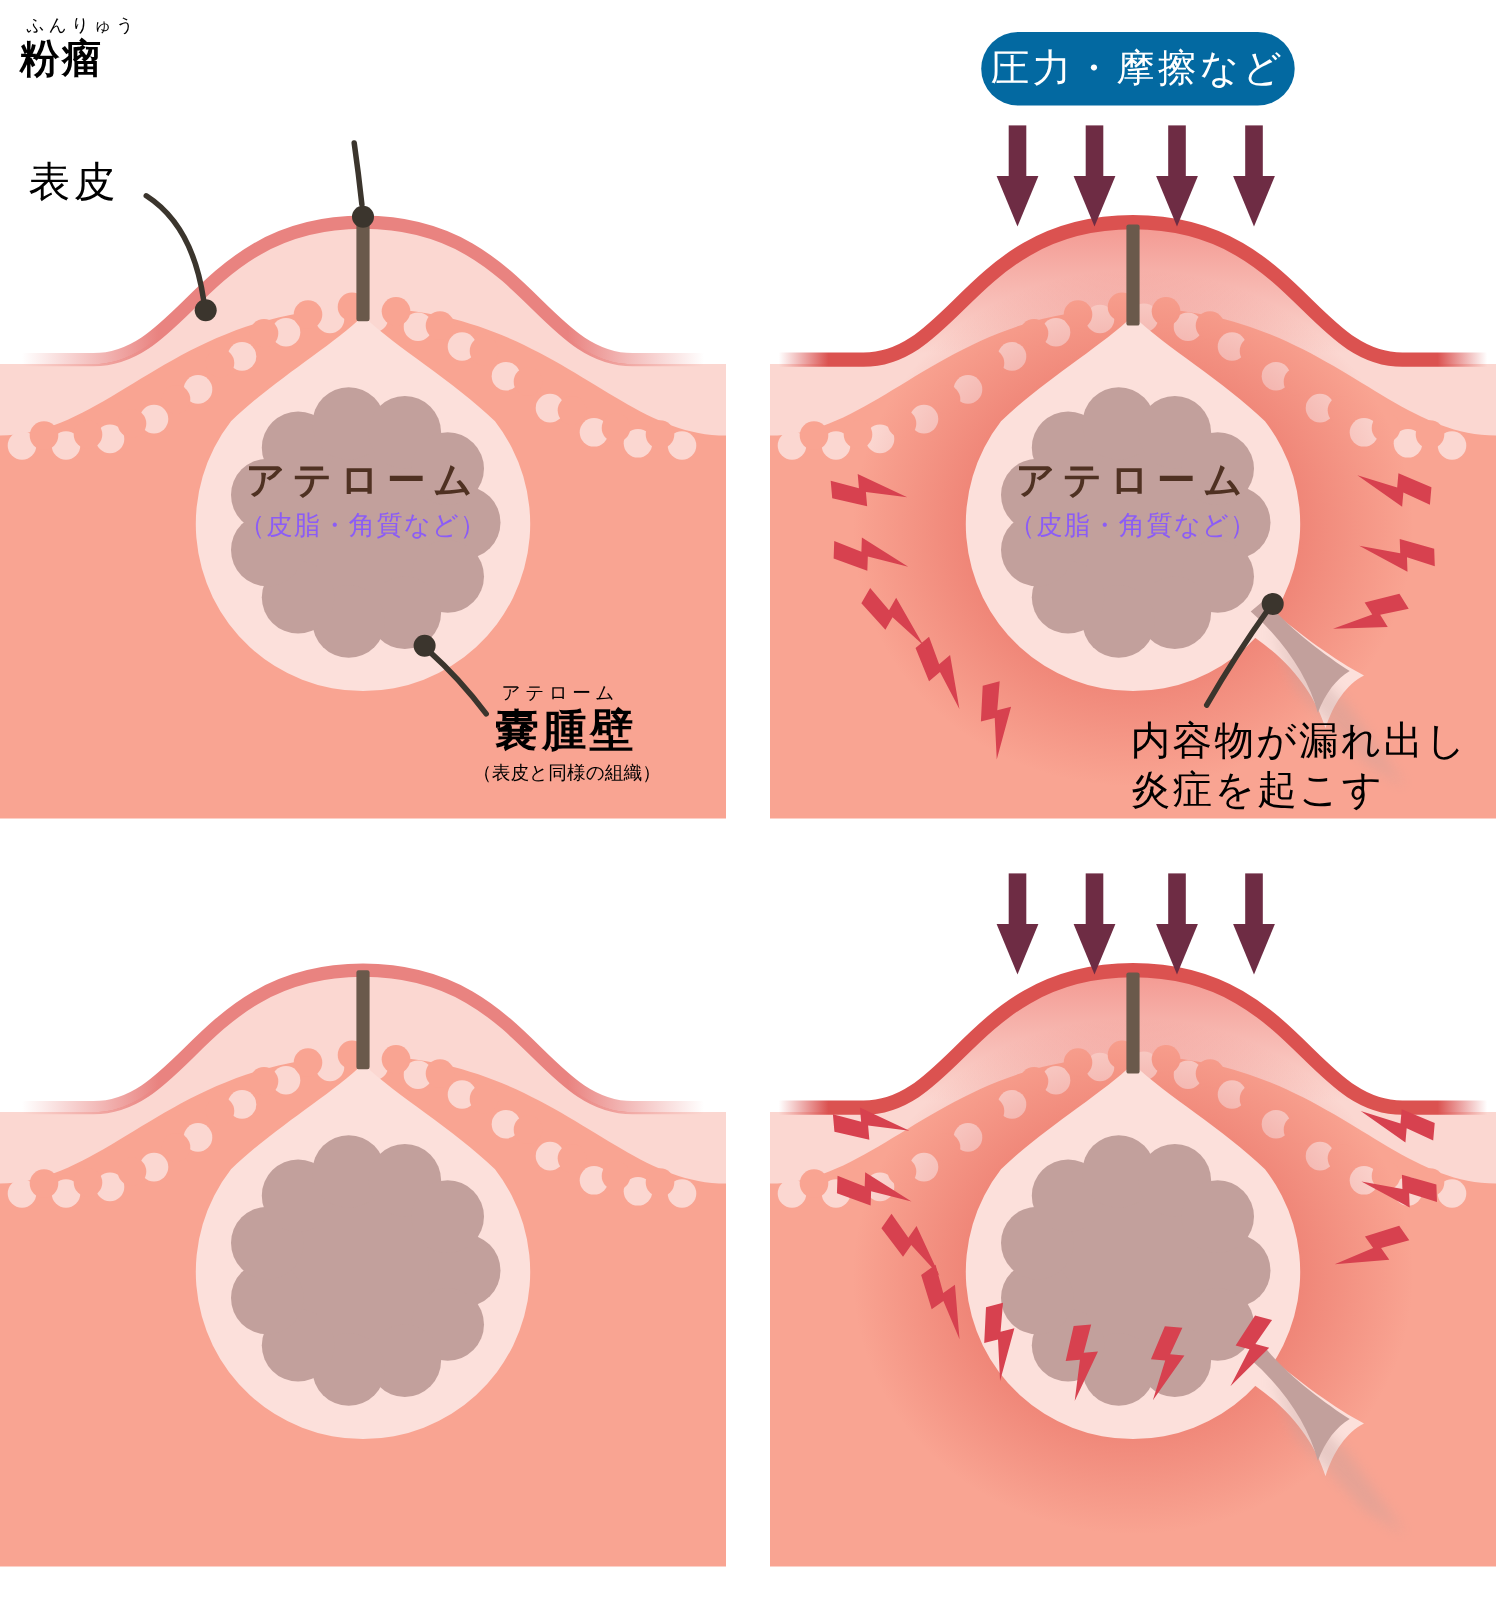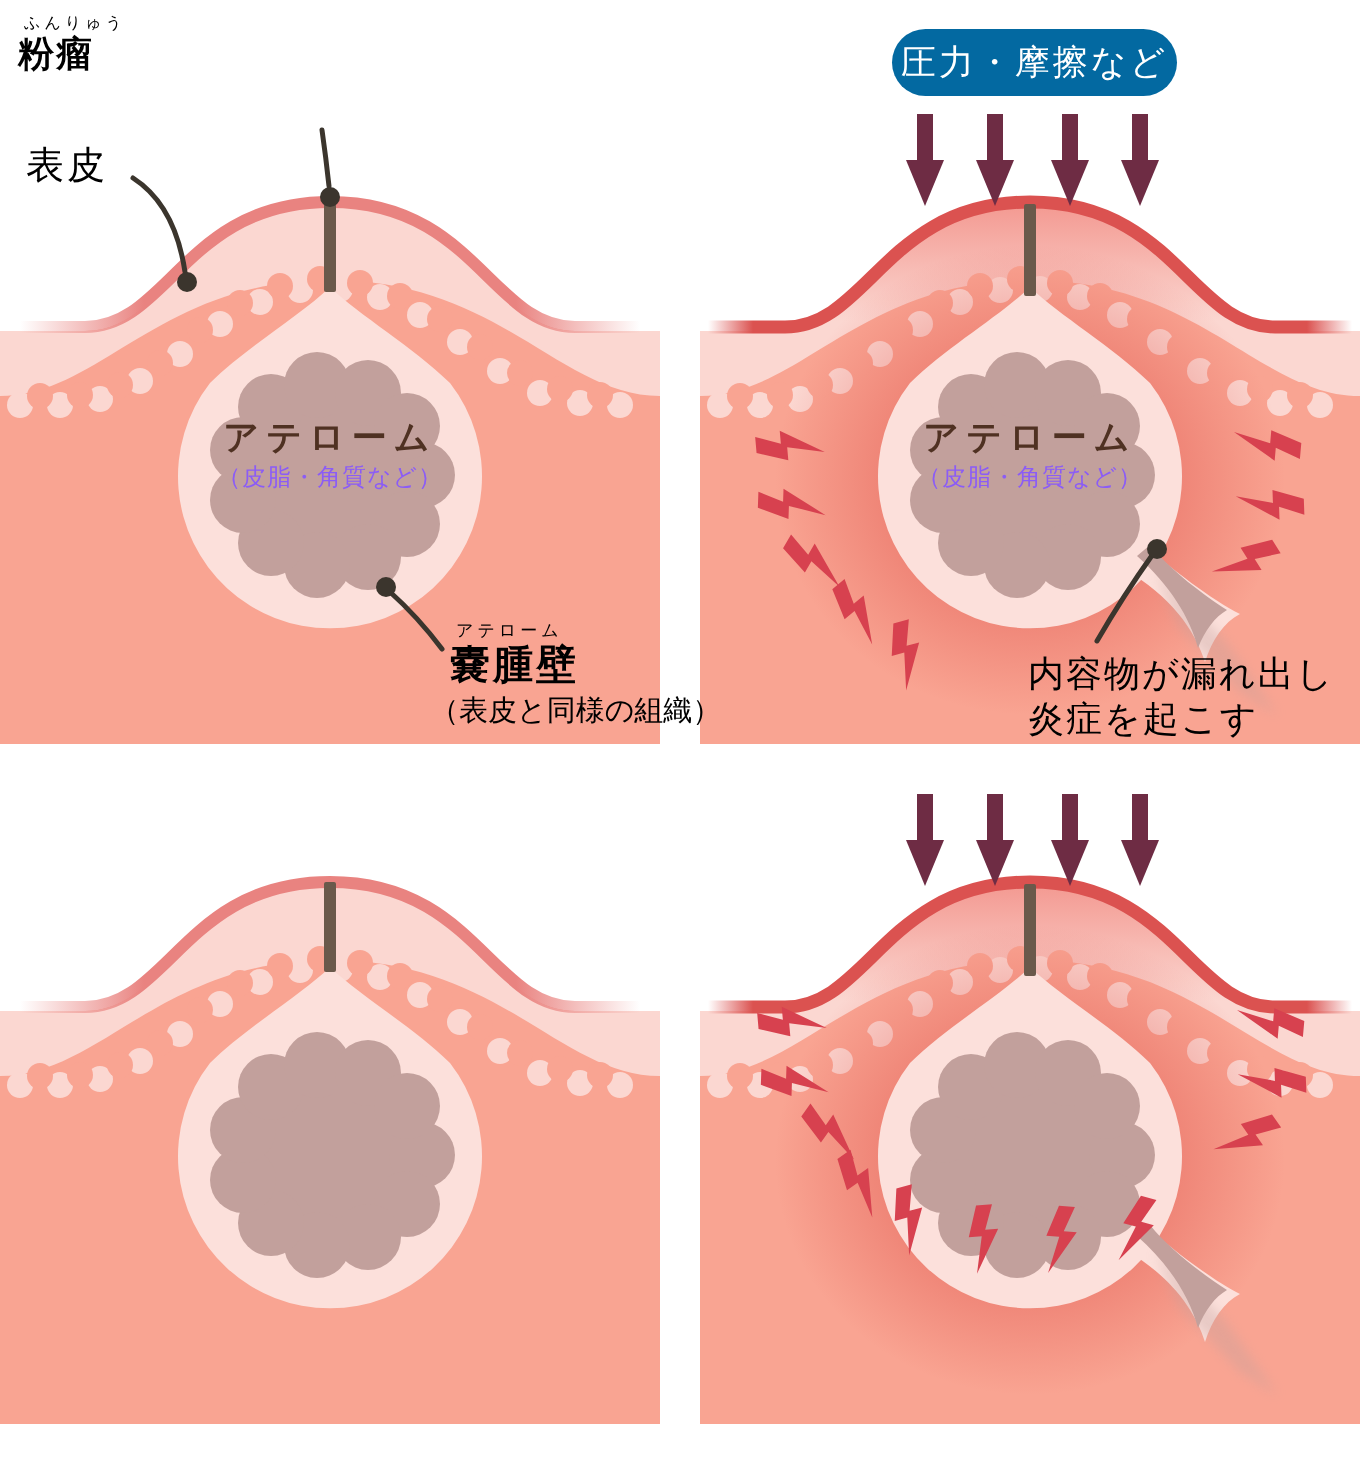--- a/index.html
+++ b/index.html
@@ -12,21 +12,21 @@
   .furigana-title{left:24px;top:14px;font-size:16px;letter-spacing:4px;}
   .main-title{left:18px;top:34px;font-size:36px;font-weight:700;letter-spacing:2px;}
   .lbl-opening{left:228px;top:82px;font-size:38px;letter-spacing:4px;}
   .lbl-epidermis{left:26px;top:144px;font-size:38px;letter-spacing:3px;}
   .lbl-atheroma{left:180px;top:418px;width:300px;text-align:center;font-size:35px;font-weight:600;letter-spacing:7px;color:#4F3122;}
   .lbl-atheroma.right{left:880px;}
   .lbl-atheroma-sub{left:180px;top:464px;width:300px;text-align:center;font-size:24px;letter-spacing:1px;color:#8b5cf6;}
   .lbl-atheroma-sub.right{left:880px;}
   .lbl-wall-furigana{left:456px;top:621px;font-size:17px;letter-spacing:4px;}
   .lbl-wall{left:450px;top:642px;font-size:40px;font-weight:600;letter-spacing:3px;}
-  .lbl-wall-sub{left:430px;top:694px;font-size:29px;}
+  .lbl-wall-sub{left:430px;top:694px;font-size:17px;}
   .badge{
     position:absolute;left:892px;top:29px;width:285px;height:67px;border-radius:34px;
     background:#0369a1;display:flex;align-items:center;justify-content:center;
   }
   .badge span{color:#ffffff;font-size:35px;letter-spacing:3px;}
   .lbl-leak1{left:1028px;top:654px;font-size:36px;letter-spacing:2px;}
   .lbl-leak2{left:1028px;top:699px;font-size:36px;letter-spacing:2px;}
 </style>
 </head>
 <body>

